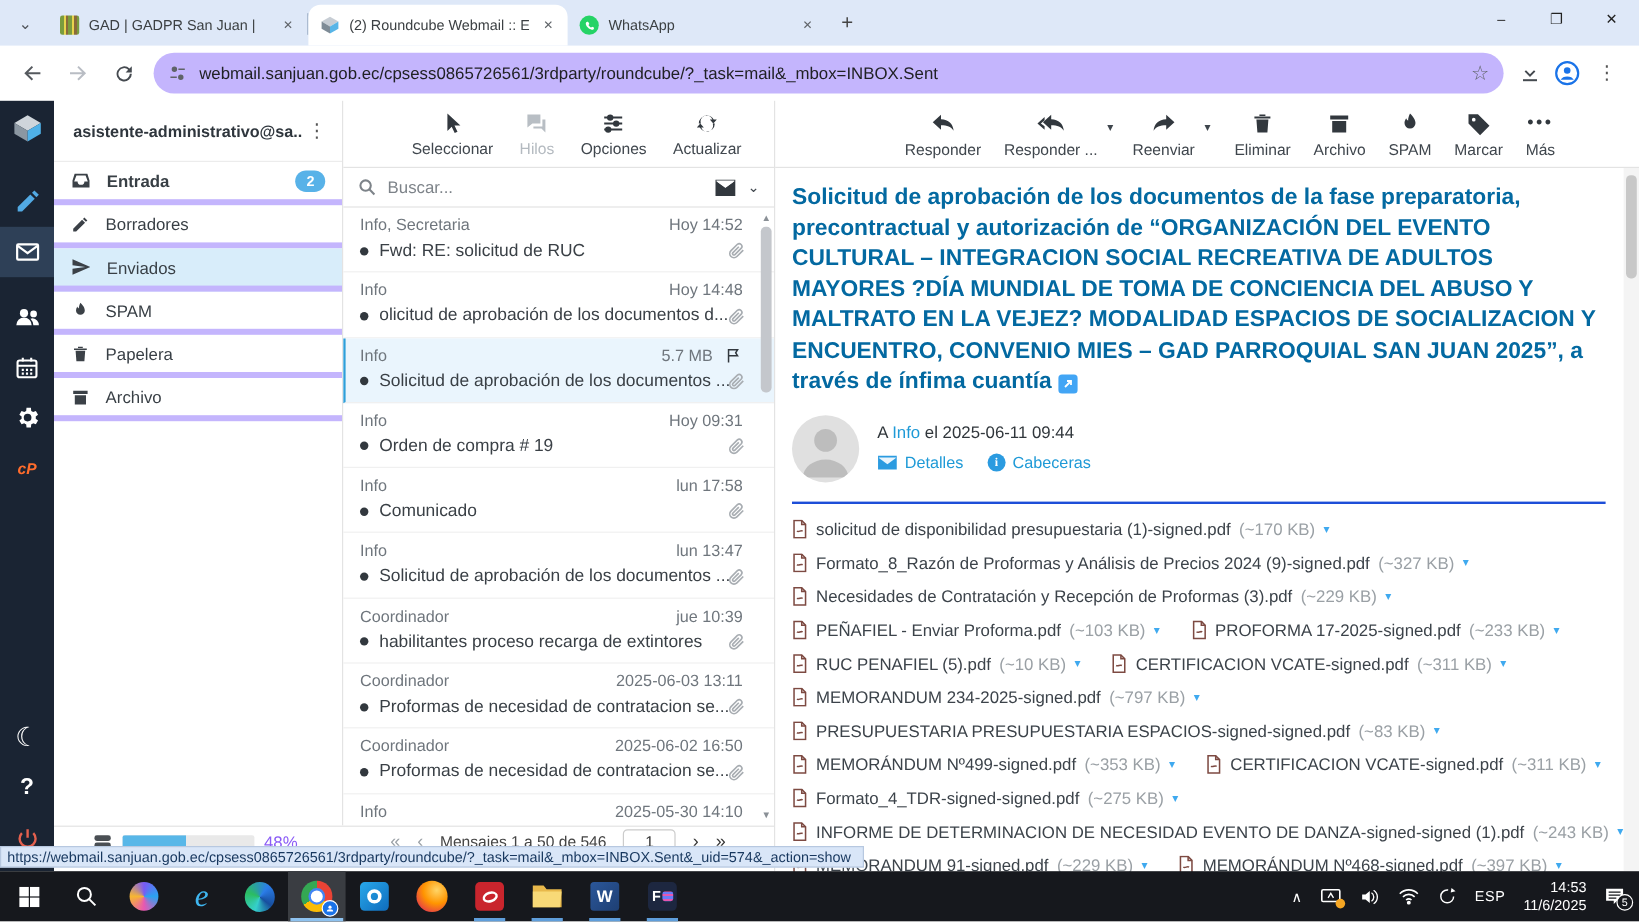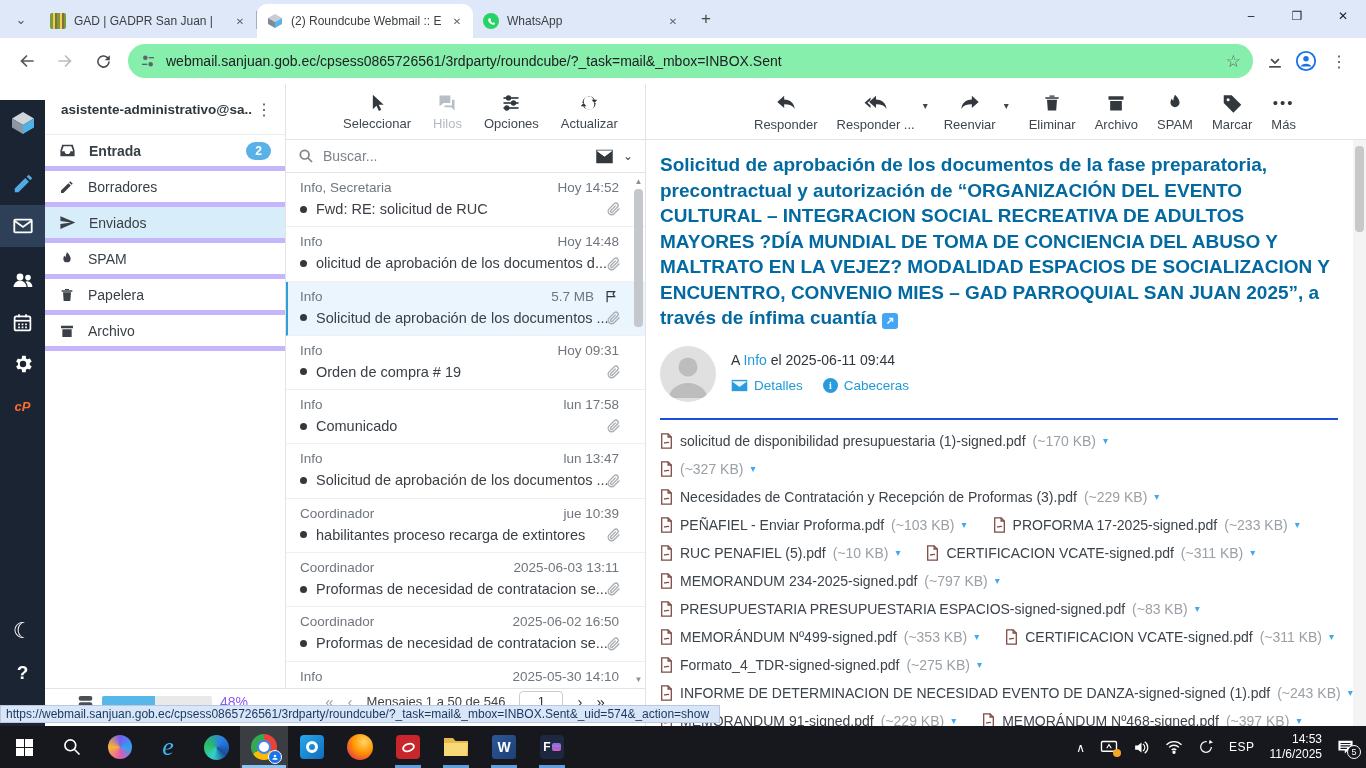--- a/index.html
+++ b/index.html
@@ -17,30 +17,30 @@
   .tab-sep { width:1px; height:18px; background:#9fb0c8; margin-bottom:9px; }
   .fav { width:16px; height:16px; flex:0 0 16px; }
   .fav-gad { border-radius:2px; background:repeating-linear-gradient(90deg,#7a9c3e 0 3px,#e8d44d 3px 5px,#8a6b3a 5px 7px); }
   .fav-wa { border-radius:50%; background:#25d366; display:flex; align-items:center; justify-content:center; }
   .newtab-btn { width:26px; height:26px; margin:0 0 6px 4px; display:flex; align-items:center; justify-content:center; color:#444; font-size:17px; }
   .win-controls { position:absolute; right:0; top:0; height:32px; display:flex; }
   .win-btn { width:46px; height:32px; display:flex; align-items:center; justify-content:center; font-size:12px; color:#222; }
 
   .toolbar { height:46px; background:#fff; display:flex; align-items:center; padding:0 8px; }
   .nav-btn { width:34px; height:34px; border-radius:50%; display:flex; align-items:center; justify-content:center; margin:0 2px; }
-  .urlbar { flex:1; height:34px; background:#86efac; border-radius:17px; display:flex; align-items:center; padding:0 12px; margin:0 6px; gap:10px; }
+  .urlbar { flex:1; height:34px; background:#c4b5fd; border-radius:17px; display:flex; align-items:center; padding:0 12px; margin:0 6px; gap:10px; }
   .url-text { flex:1; font-size:14px; color:#202124; white-space:nowrap; overflow:hidden; }
   .star-btn { font-size:17px; color:#5f6368; }
   .chrome-right { display:flex; align-items:center; gap:10px; padding:0 6px; }
 
   
   .app { position:absolute; top:84px; left:0; width:1366px; height:642px; background:#fff; }
 
   
-  .rail { position:absolute; left:0; top:16px; width:45px; height:100%; background:#1a2433; display:flex; flex-direction:column; align-items:center; }
+  .rail { position:absolute; left:0; top:0; width:45px; height:100%; background:#1a2433; display:flex; flex-direction:column; align-items:center; }
   .rail-logo { width:45px; height:45px; display:flex; align-items:center; justify-content:center; }
   .rail-btn { width:45px; height:42px; display:flex; align-items:center; justify-content:center; }
   .rail-btn.sel { background:#2e4057; }
   .rail-spacer { flex:1; }
   .rail-cp { color:#ff6c2c; font-weight:bold; font-size:13px; font-style:italic; }
   .rail-moon { color:#fff; font-size:22px; }
   .rail-help { color:#fff; font-size:19px; font-weight:bold; }
 
   
   .folders { position:absolute; left:45px; top:0; width:240px; height:100%; background:#fff; }
@@ -640,20 +640,21 @@
               <span class="a-caret">▾</span>
             </span>
         </div>
         <div class="att-row">
           <span class="att">
               <svg width="13" height="16" viewBox="0 0 16 20" fill="none" stroke="#7d4a42" stroke-width="1.6">
                 <path d="M2 1h8l4 4v14H2z"></path>
                 <path d="M10 1v4h4"></path>
                 <path d="M5 12c2 1.2 4-1.2 6 0"></path>
               </svg>
+              <span class="a-name">Formato_8_Razón de Proformas y Análisis de Precios 2024 (9)-signed.pdf</span>
               <span class="a-size">(~327 KB)</span>
               <span class="a-caret">▾</span>
             </span>
         </div>
         <div class="att-row">
           <span class="att">
               <svg width="13" height="16" viewBox="0 0 16 20" fill="none" stroke="#7d4a42" stroke-width="1.6">
                 <path d="M2 1h8l4 4v14H2z"></path>
                 <path d="M10 1v4h4"></path>
                 <path d="M5 12c2 1.2 4-1.2 6 0"></path>

